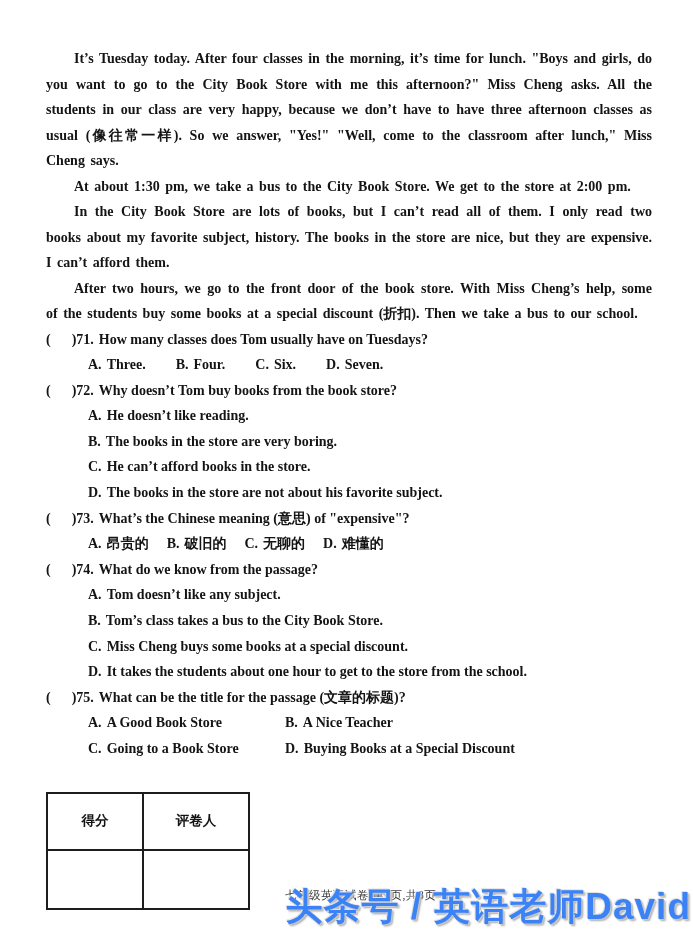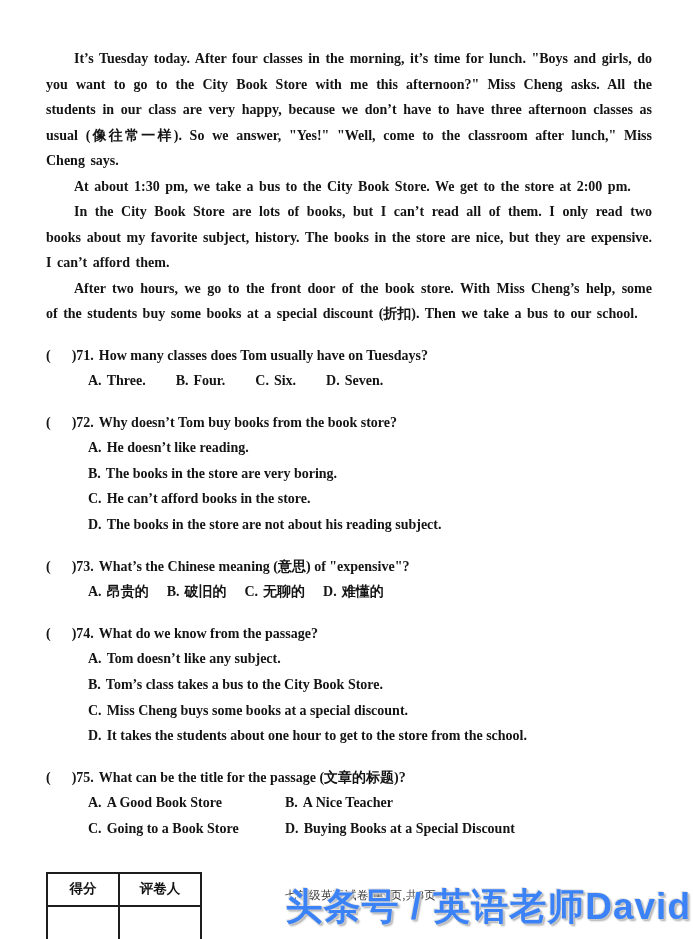--- a/index.html
+++ b/index.html
@@ -19,41 +19,41 @@
     margin:0;
     text-indent:2em;
     text-align:justify;
     font-size:14px;
     line-height:25.5px;
     word-spacing:2px;
   }
 
   
   .questions { font-size:14px; line-height:25.6px; }
-  .q-line { white-space:nowrap;margin-top:16px; }
+  .q-line { white-space:nowrap; }
   .q-text { margin-left:5px; }
   .opts { padding-left:42px; }
   .opts-inline .opt { margin-right:30px; }
   .opts-inline.opts-cn .opt { margin-right:18px; }
   .opts-block .opt { display:block; }
   .opts-grid {
     display:grid;
     grid-template-columns:197px auto;
   }
   .opt-label { margin-right:5px; }
 
   
   .score-row { display:flex; align-items:flex-start; margin-top:30px; }
   table.score { border-collapse:collapse; }
   table.score td {
     border:2px solid #1d1d1d;
     text-align:center;
     font-size:13.5px;
     font-weight:bold;
-    padding:4px;
+    padding:16px;
   }
   table.score .hdr { width:62px; height:23px; }
   table.score .hdr2 { width:72px; }
   table.score .empty { height:25px; }
   .section-heading {
     font-size:14.5px;
     margin-left:12px;
     margin-top:20px;
     letter-spacing:1px;
   }
@@ -107,21 +107,21 @@
         <span class="opt"><span class="opt-label">A.</span><span class="opt-text">Three.</span></span><span class="opt"><span class="opt-label">B.</span><span class="opt-text">Four.</span></span><span class="opt"><span class="opt-label">C.</span><span class="opt-text">Six.</span></span><span class="opt"><span class="opt-label">D.</span><span class="opt-text">Seven.</span></span>
       </div>
     </div>
 
     <div class="question">
       <div class="q-line"><span class="q-bracket">(&nbsp;&nbsp;&nbsp;&nbsp;&nbsp;&nbsp;)</span><span class="q-num">72.</span><span class="q-text">Why doesn’t Tom buy books from the book store?</span></div>
       <div class="opts opts-block">
         <span class="opt"><span class="opt-label">A.</span><span class="opt-text">He doesn’t like reading.</span></span>
         <span class="opt"><span class="opt-label">B.</span><span class="opt-text">The books in the store are very boring.</span></span>
         <span class="opt"><span class="opt-label">C.</span><span class="opt-text">He can’t afford books in the store.</span></span>
-        <span class="opt"><span class="opt-label">D.</span><span class="opt-text">The books in the store are not about his reading subject.</span></span>
+        <span class="opt"><span class="opt-label">D.</span><span class="opt-text">The books in the store are not about his favorite subject.</span></span>
       </div>
     </div>
 
     <div class="question">
       <div class="q-line"><span class="q-bracket">(&nbsp;&nbsp;&nbsp;&nbsp;&nbsp;&nbsp;)</span><span class="q-num">73.</span><span class="q-text">What’s the Chinese meaning (意思) of "expensive"?</span></div>
       <div class="opts opts-inline opts-cn">
         <span class="opt"><span class="opt-label">A.</span><span class="opt-text">昂贵的</span></span><span class="opt"><span class="opt-label">B.</span><span class="opt-text">破旧的</span></span><span class="opt"><span class="opt-label">C.</span><span class="opt-text">无聊的</span></span><span class="opt"><span class="opt-label">D.</span><span class="opt-text">难懂的</span></span>
       </div>
     </div>
 

